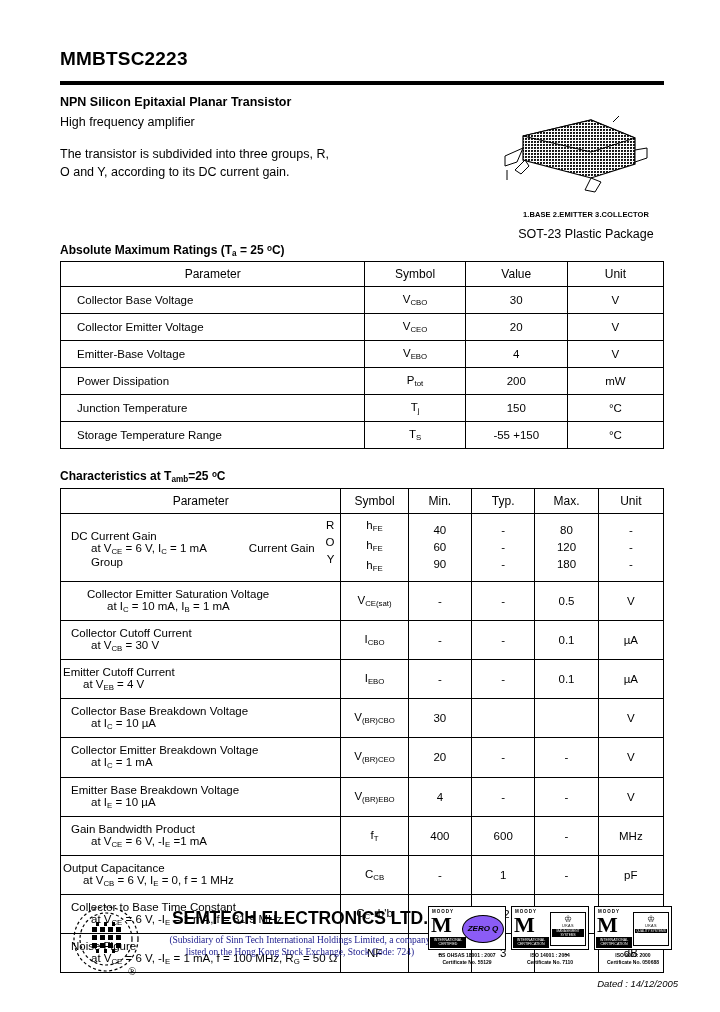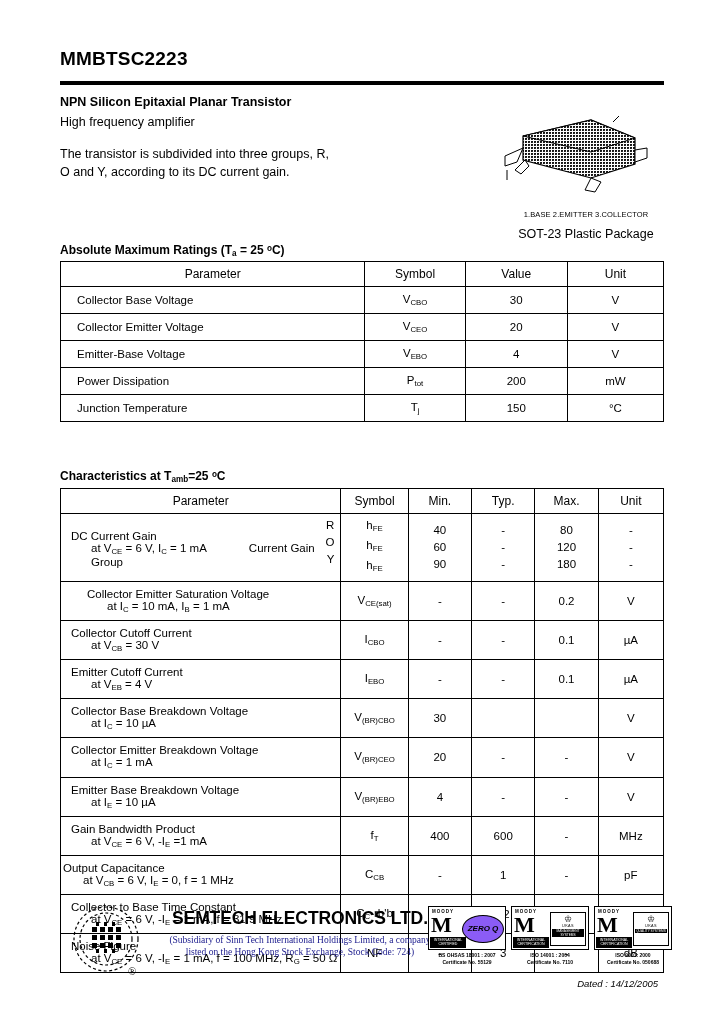--- a/index.html
+++ b/index.html
@@ -69,21 +69,21 @@
     width: 160px;
     height: 90px;
   }
   .pkg-pins {
     position: absolute;
     left: 496px;
     top: 210px;
     width: 180px;
     text-align: center;
     font-size: 7.5px;
-    font-weight: normal;
+    font-weight: bold;
     letter-spacing: 0.1px;
   }
   .pkg-name {
     position: absolute;
     left: 496px;
     top: 227px;
     width: 180px;
     text-align: center;
     font-size: 12.5px;
   }
@@ -302,21 +302,21 @@
     background: #8b5cf6;
   }
   .cert-cap {
     font-size: 5px;
     line-height: 6.5px;
     margin-top: 2px;
     font-weight: bold;
   }
   .dated {
     position: absolute;
-    right: 62px;
+    right: 42px;
     top: 978px;
     font-size: 9.5px;
     font-style: italic;
     text-align: center;
   }
 </style>
 </head>
 <body>
 
 <div class="page">
@@ -386,20 +386,26 @@
         <td class="cell-c"><span>P</span><sub>tot</sub></td>
         <td class="cell-c">200</td>
         <td class="cell-c">mW</td>
       </tr>
       <tr>
         <td class="cell-param">Junction Temperature</td>
         <td class="cell-c"><span>T</span><sub>j</sub></td>
         <td class="cell-c">150</td>
         <td class="cell-c">°C</td>
       </tr>
+      <tr>
+        <td class="cell-param">Storage Temperature Range</td>
+        <td class="cell-c"><span>T</span><sub>S</sub></td>
+        <td class="cell-c">-55 +150</td>
+        <td class="cell-c">°C</td>
+      </tr>
     </tbody>
   </table>
 
   <div class="sect-head" id="char-head">
     <span>Characteristics at T</span><sub>amb</sub><span>=25 </span><sup>o</sup><span>C</span>
   </div>
 
   <table id="char-table">
     <tbody>
       <tr class="hdr">
@@ -457,38 +463,38 @@
       </tr>
 
       <tr>
         <td class="cell-param p-two" style="padding-left:24px;">
           <span class="p-main">Collector Emitter Saturation Voltage</span>
           <span class="p-cond">at I<sub>C</sub> = 10 mA, I<sub>B</sub> = 1 mA</span>
         </td>
         <td class="cell-c">V<sub>CE(sat)</sub></td>
         <td class="cell-c">-</td>
         <td class="cell-c">-</td>
-        <td class="cell-c">0.2</td>
+        <td class="cell-c">0.5</td>
         <td class="cell-c">V</td>
       </tr>
 
       <tr>
         <td class="cell-param p-two" style="padding-left:8px;">
           <span class="p-main">Collector Cutoff Current</span>
           <span class="p-cond">at V<sub>CB</sub> = 30 V</span>
         </td>
         <td class="cell-c">I<sub>CBO</sub></td>
         <td class="cell-c">-</td>
         <td class="cell-c">-</td>
         <td class="cell-c">0.1</td>
         <td class="cell-c">µA</td>
       </tr>
 
       <tr>
-        <td class="cell-param p-two" style="padding-left:8px;border-radius:15px;">
+        <td class="cell-param p-two" style="padding-left:0;border-radius:15px;">
           <span class="p-main">Emitter Cutoff Current</span>
           <span class="p-cond">at V<sub>EB</sub> = 4 V</span>
         </td>
         <td class="cell-c">I<sub>EBO</sub></td>
         <td class="cell-c">-</td>
         <td class="cell-c">-</td>
         <td class="cell-c">0.1</td>
         <td class="cell-c">µA</td>
       </tr>
 

